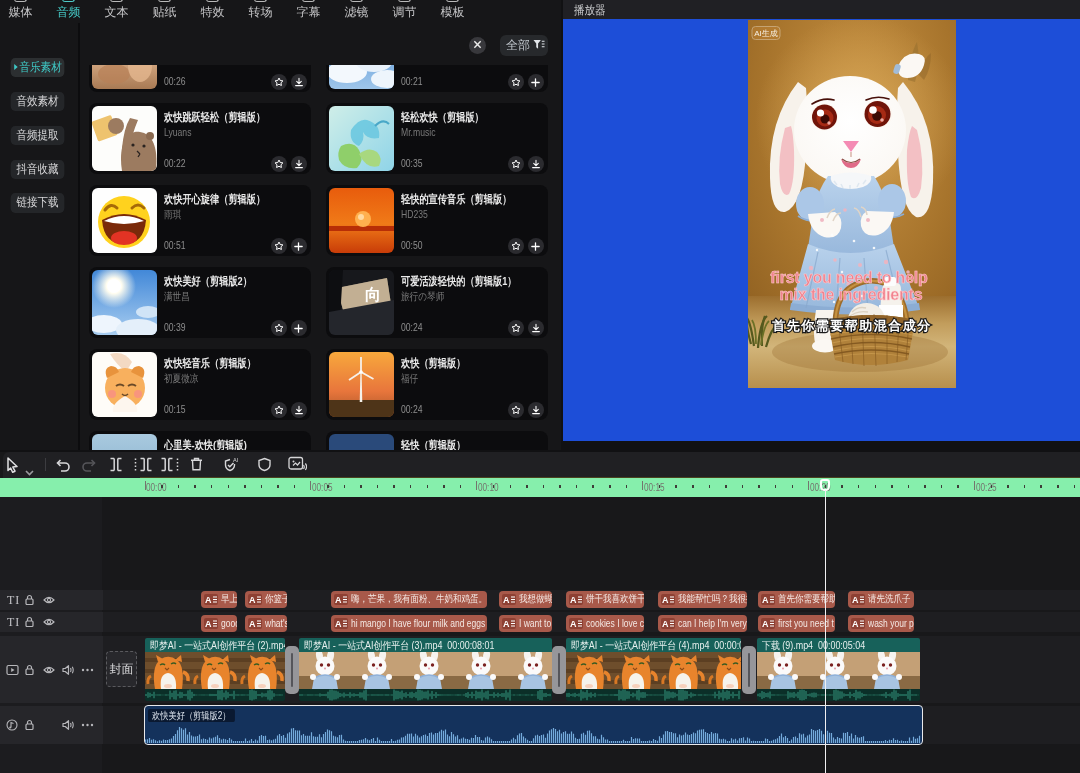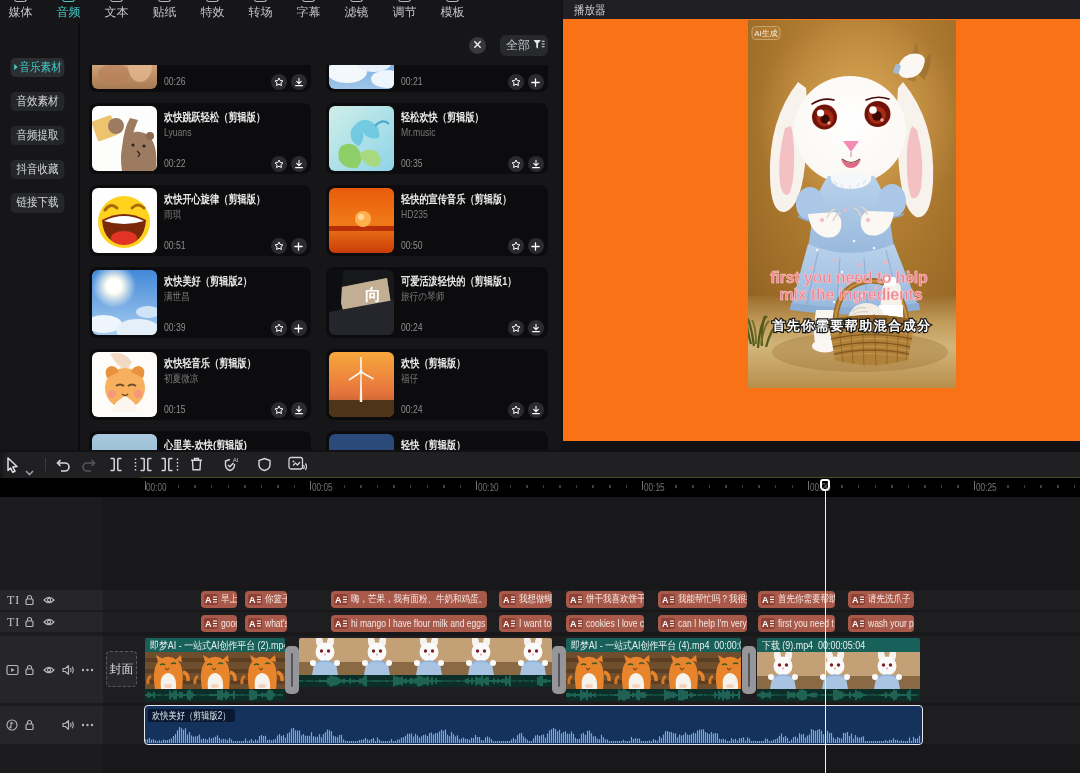--- a/index.html
+++ b/index.html
@@ -16,34 +16,34 @@
 #xcir {position:absolute;left:469px;top:37px;width:17px;height:17px;border-radius:50%;background:#38383c;color:#e8e8e8;text-align:center;font-size:10px;line-height:17px}
 #allbtn {position:absolute;left:500px;top:35px;width:48px;height:21px;background:#27292c;border-radius:6px;color:#c2c8ce;font-size:12px;line-height:21px;padding-left:6px}
 #mlist {position:absolute;left:81px;top:65px;width:480px;height:385px;overflow:hidden}
 #mlistin {position:absolute;left:-81px;top:-65px;width:561px;height:460px}
 .card {position:absolute;width:222px;height:71px;background:#0c0c0e;border-radius:8px}
 .thumb {position:absolute;left:3px;top:3px;width:65px;height:65px;border-radius:6px;overflow:hidden}
 .ct {position:absolute;left:75px;top:6.5px;font-size:11.5px;font-weight:bold;color:#e9e9e9;white-space:nowrap;overflow:hidden;max-width:146px;transform:scaleX(.8);transform-origin:0 50%}
 .ca {position:absolute;left:75px;top:23px;font-size:10.5px;color:#7a7a7a;transform:scaleX(.82);transform-origin:0 50%}
 .cd {position:absolute;left:75px;top:53.5px;font-size:10.5px;color:#8e8e8e;transform:scaleX(.82);transform-origin:0 50%}
 .cir {position:absolute;top:53px;width:16px;height:16px;border-radius:50%;background:#2b2b2f;display:flex;align-items:center;justify-content:center}
-#player {position:absolute;left:563px;top:0;width:517px;height:441px;background:#f97316}
+#player {position:absolute;left:563px;top:0;width:517px;height:441px;background:#1d4ed8}
 #ptitle {position:absolute;left:0;top:0;width:517px;height:19px;background:#202024;color:#cdced0;font-size:12px;padding:2px 0 0 11px}
 #ptitle span {display:inline-block;transform:scaleX(.88);transform-origin:0 50%}
 #pbar {position:absolute;left:0;top:414px;width:517px;height:27px;background:#1a1a1d}
 #video {position:absolute;left:184.5px;top:20px;width:208px;height:368px;overflow:hidden}
 #tc1 {position:absolute;left:9px;top:6px;font-size:10px;color:#3fc6c4;transform:scaleX(.85);transform-origin:0 50%}
 #tc2 {position:absolute;left:61px;top:6px;font-size:10px;color:#6a6a6e}
 #tc3 {position:absolute;left:70px;top:6px;font-size:10px;color:#c9c9cb;transform:scaleX(.85);transform-origin:0 50%}
 #pause {position:absolute;left:285px;top:5px;width:10px;height:11px}
 #pause div {position:absolute;top:0;width:3px;height:11px;background:#e8e8ea;border-radius:1px}
 #timeline {position:absolute;left:0;top:452px;width:1080px;height:321px;background:#18181a}
 #toolbar {position:absolute;left:3px;top:0;width:1077px;height:26px;background:#202023;border-radius:6px 0 0 0}
 .ti {position:absolute}
-#ruler {position:absolute;left:0;top:26px;width:1080px;height:19px;background:#000000}
+#ruler {position:absolute;left:0;top:26px;width:1080px;height:19px;background:#86efac}
 .rtext {position:absolute;top:3.5px;font-size:10px;color:#74746e;transform:scaleX(.82);transform-origin:0 50%}
 .rlab {position:absolute;top:3px;width:1px;height:9px;background:#74746e}
 .rtick {position:absolute;top:6.5px;width:1.5px;height:3px;background:#3e3e39}
 #oliveline {position:absolute;left:140px;top:25px;width:940px;height:1px;background:#4a441f}
 .band {position:absolute;left:0;width:1080px;background:#1e1e21}
 .hrow {position:absolute;left:0;width:103px;background:#26262a}
 .hic {position:absolute;top:50%;transform:translateY(-50%);display:flex}
 .tclip {position:absolute;height:17px;background:#a8594a;border-radius:4px;overflow:hidden;white-space:nowrap;display:flex;align-items:center}
 .ab {margin-left:3px;width:14px;height:11px;background:#8d4033;border-radius:2px;flex:none;display:flex;align-items:center;justify-content:center}
 .tx {color:#f4e8e4;font-size:10px;margin-left:3px;transform:scaleX(.85);transform-origin:0 50%}
@@ -981,20 +981,21 @@
           <rect width="140" height="37" fill="url(#catp)"></rect>
         </svg>
 <svg class="vwave" width="140" height="12" viewBox="0 0 140 12">
           <rect width="140" height="12" fill="#0b2f28"></rect>
           <g transform="translate(0,0) scale(1,1)">
             <path d="M1.0 5.00V7.00 M3.0 3.22V8.78 M5.0 3.78V8.22 M7.0 5.00V7.00 M9.0 2.77V9.23 M11.0 5.48V6.52 M13.0 5.37V6.63 M15.0 5.31V6.69 M17.0 5.65V6.35 M19.0 5.69V6.31 M21.0 5.28V6.72 M23.0 5.48V6.52 M25.0 1.59V10.41 M27.0 3.84V8.16 M29.0 1.70V10.30 M31.0 1.32V10.68 M33.0 4.85V7.15 M35.0 2.79V9.21 M37.0 3.17V8.83 M39.0 5.00V7.00 M41.0 4.83V7.17 M43.0 1.46V10.54 M45.0 0.50V11.50 M47.0 2.82V9.18 M49.0 4.91V7.09 M51.0 5.49V6.51 M53.0 5.69V6.31 M55.0 5.59V6.41 M57.0 5.48V6.52 M59.0 5.45V6.55 M61.0 5.58V6.42 M63.0 5.58V6.42 M65.0 4.90V7.10 M67.0 4.94V7.06 M69.0 5.00V7.00 M71.0 5.00V7.00 M73.0 1.25V10.75 M75.0 1.39V10.61 M77.0 0.84V11.16 M79.0 3.68V8.32 M81.0 1.50V10.50 M83.0 3.18V8.82 M85.0 5.00V7.00 M87.0 4.83V7.17 M89.0 1.75V10.25 M91.0 5.34V6.66 M93.0 5.23V6.77 M95.0 5.49V6.51 M97.0 5.28V6.72 M99.0 5.36V6.64 M101.0 5.55V6.45 M103.0 5.41V6.59 M105.0 1.04V10.96 M107.0 0.50V11.50 M109.0 1.44V10.56 M111.0 1.92V10.08 M113.0 5.00V7.00 M115.0 5.00V7.00 M117.0 3.63V8.37 M119.0 4.46V7.54 M121.0 4.16V7.84 M123.0 1.42V10.58 M125.0 0.57V11.43 M127.0 1.55V10.45 M129.0 4.23V7.77 M131.0 5.48V6.52 M133.0 5.45V6.55 M135.0 5.31V6.69 M137.0 5.44V6.56" stroke="#35977e" stroke-width="1" fill="none"></path>
           </g>
         </svg>
 </div>
       <div class="vclip" style="left:299px;width:253px">
+<div class="vhead"><span>即梦AI - 一站式AI创作平台 (3).mp4&nbsp;&nbsp;00:00:08:01</span></div>
 <svg class="vthumb" width="253" height="37">
           <rect width="253" height="37" fill="url(#bunp)"></rect>
         </svg>
 <svg class="vwave" width="253" height="12" viewBox="0 0 253 12">
           <rect width="253" height="12" fill="#0b2f28"></rect>
           <g transform="translate(0,0) scale(1,1)">
             <path d="M1.0 5.22V6.78 M3.0 5.23V6.77 M5.0 5.67V6.33 M7.0 5.66V6.34 M9.0 5.28V6.72 M11.0 5.33V6.67 M13.0 5.37V6.63 M15.0 5.55V6.45 M17.0 5.40V6.60 M19.0 5.40V6.60 M21.0 4.48V7.52 M23.0 5.00V7.00 M25.0 5.00V7.00 M27.0 4.82V7.18 M29.0 2.69V9.31 M31.0 0.71V11.29 M33.0 0.50V11.50 M35.0 1.45V10.55 M37.0 1.65V10.35 M39.0 2.52V9.48 M41.0 3.96V8.04 M43.0 4.64V7.36 M45.0 3.49V8.51 M47.0 4.88V7.12 M49.0 5.00V7.00 M51.0 3.24V8.76 M53.0 4.83V7.17 M55.0 4.34V7.66 M57.0 5.00V7.00 M59.0 5.00V7.00 M61.0 3.25V8.75 M63.0 3.45V8.55 M65.0 1.43V10.57 M67.0 0.50V11.50 M69.0 5.36V6.64 M71.0 5.61V6.39 M73.0 5.25V6.75 M75.0 5.30V6.70 M77.0 5.33V6.67 M79.0 5.25V6.75 M81.0 5.32V6.68 M83.0 5.31V6.69 M85.0 5.52V6.48 M87.0 5.21V6.79 M89.0 5.22V6.78 M91.0 5.62V6.38 M93.0 5.32V6.68 M95.0 0.50V11.50 M97.0 1.70V10.30 M99.0 1.84V10.16 M101.0 2.68V9.32 M103.0 1.54V10.46 M105.0 4.14V7.86 M107.0 3.24V8.76 M109.0 5.00V7.00 M111.0 3.24V8.76 M113.0 2.79V9.21 M115.0 4.10V7.90 M117.0 2.87V9.13 M119.0 0.56V11.44 M121.0 0.82V11.18 M123.0 1.51V10.49 M125.0 2.66V9.34 M127.0 2.51V9.49 M129.0 1.44V10.56 M131.0 4.53V7.47 M133.0 2.03V9.97 M135.0 5.00V7.00 M137.0 3.08V8.92 M139.0 5.00V7.00 M141.0 5.22V6.78 M143.0 5.35V6.65 M145.0 5.45V6.55 M147.0 5.44V6.56 M149.0 5.37V6.63 M151.0 5.41V6.59 M153.0 5.54V6.46 M155.0 5.60V6.40 M157.0 5.44V6.56 M159.0 5.23V6.77 M161.0 5.39V6.61 M163.0 5.66V6.34 M165.0 5.29V6.71 M167.0 4.00V8.00 M169.0 3.11V8.89 M171.0 5.00V7.00 M173.0 2.78V9.22 M175.0 5.00V7.00 M177.0 1.67V10.33 M179.0 2.75V9.25 M181.0 2.64V9.36 M183.0 0.50V11.50 M185.0 3.52V8.48 M187.0 2.28V9.72 M189.0 1.58V10.42 M191.0 5.00V7.00 M193.0 5.00V7.00 M195.0 3.24V8.76 M197.0 5.00V7.00 M199.0 3.76V8.24 M201.0 5.00V7.00 M203.0 4.05V7.95 M205.0 4.11V7.89 M207.0 1.23V10.77 M209.0 3.38V8.62 M211.0 0.50V11.50 M213.0 5.69V6.31 M215.0 5.34V6.66 M217.0 5.69V6.31 M219.0 5.57V6.43 M221.0 5.29V6.71 M223.0 5.62V6.38 M225.0 5.61V6.39 M227.0 5.35V6.65 M229.0 5.51V6.49 M231.0 5.68V6.32 M233.0 5.20V6.80 M235.0 5.62V6.38 M237.0 5.68V6.32 M239.0 2.11V9.89 M241.0 0.96V11.04 M243.0 0.76V11.24 M245.0 4.15V7.85 M247.0 3.93V8.07 M249.0 5.00V7.00 M251.0 4.81V7.19" stroke="#35977e" stroke-width="1" fill="none"></path>
           </g>
         </svg>
 </div>

